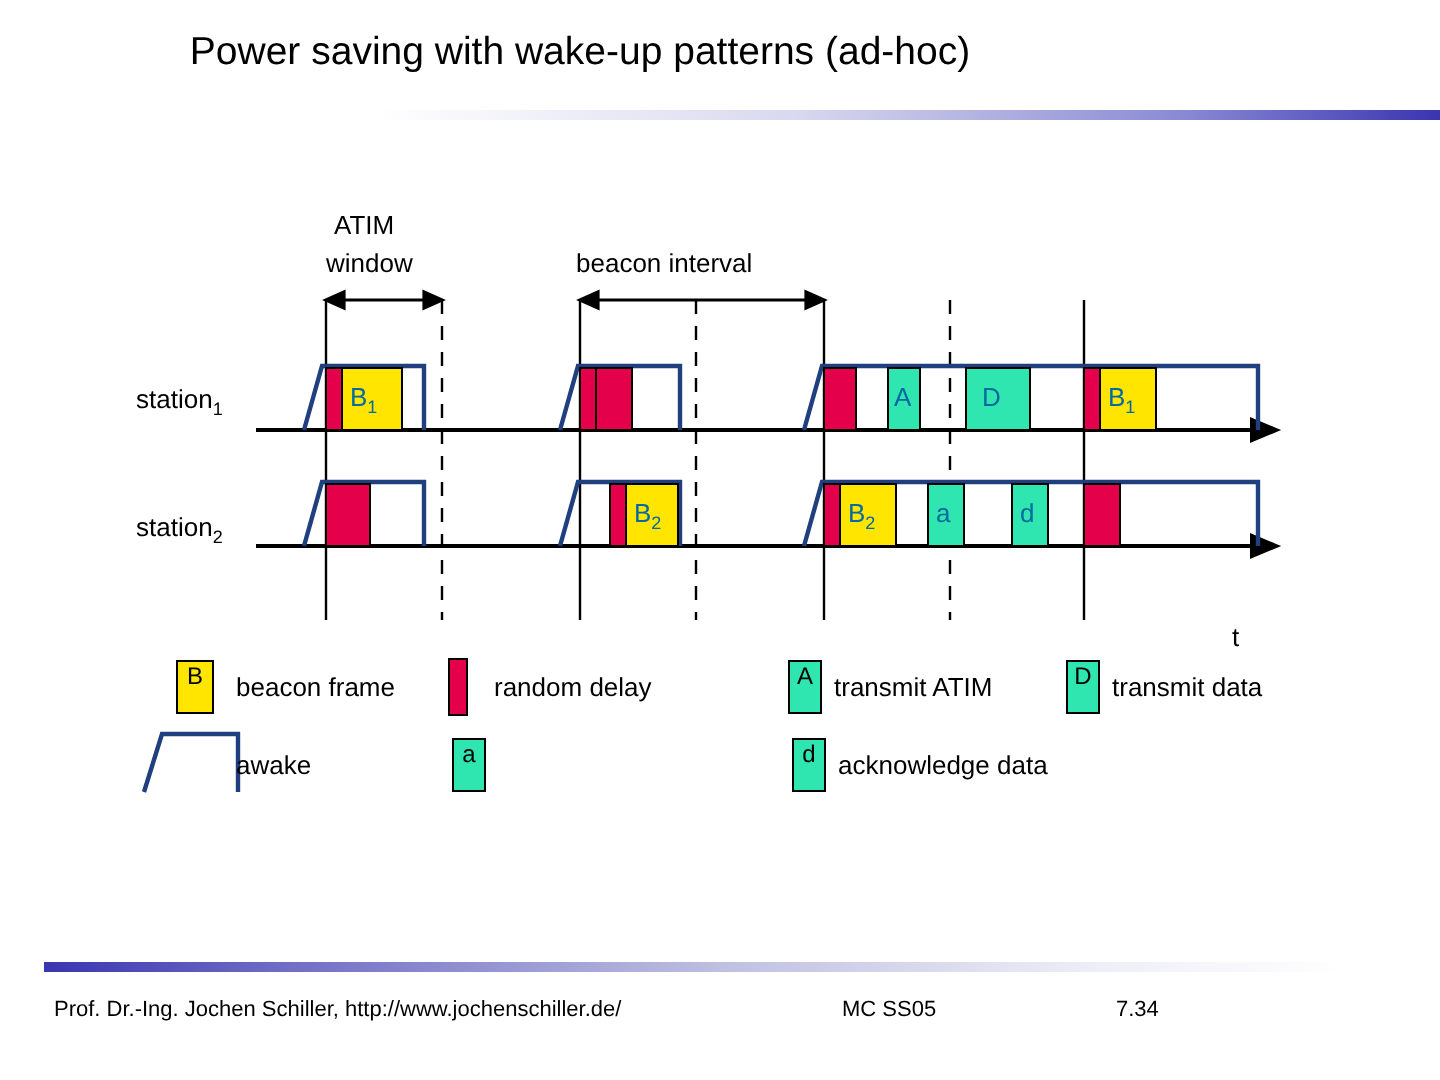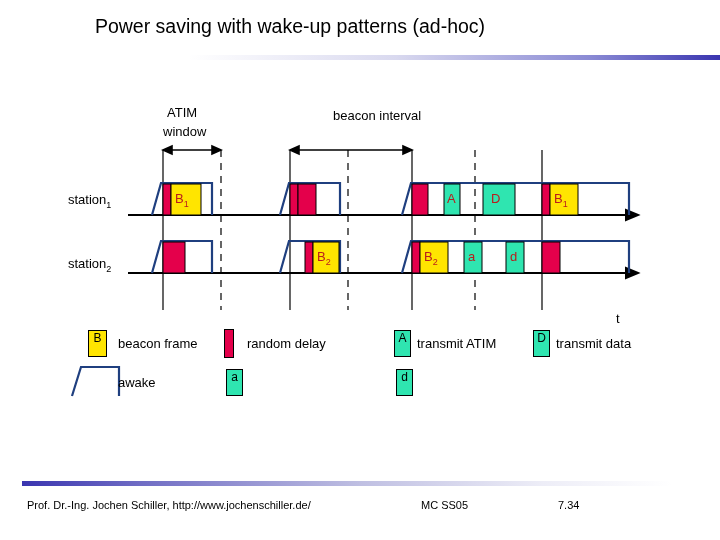--- a/index.html
+++ b/index.html
@@ -71,33 +71,33 @@
   .dlabel {
     position: absolute;
     font-size: 13px;
     line-height: 16px;
     white-space: nowrap;
     color: #000000;
   }
 
   #lbl-atim-1   { left: 167px; top: 105px; text-align: center; }
   #lbl-atim-2   { left: 163px; top: 124px; }
-  #lbl-beacon   { left: 288px; top: 108px; margin-left: 45px; }
+  #lbl-beacon   { left: 288px; top: 124px; }
   #lbl-station1 { left: 68px;  top: 192px; }
   #lbl-station2 { left: 68px;  top: 256px; }
   #lbl-time     { left: 616px; top: 311px; }
 
   .sub { font-size: 9px; vertical-align: sub; }
 
   
   .blocktext {
     position: absolute;
     font-size: 13px;
     line-height: 14px;
-    color: #b91c1c;
+    color: #0369a1;
     white-space: nowrap;
   }
 
   
   #legend {
     position: absolute;
     left: 0;
     top: 0;
     width: 720px;
     height: 540px;
@@ -250,18 +250,19 @@
   </svg>
   <div class="lg-text" style="left:118px; top:375px;">awake</div>
 
   <div class="lg-swatch" style="left:226px; top:369px; width:17px; height:27px; background:#2fe5b0;">
     <span>a</span>
   </div>
 
   <div class="lg-swatch" style="left:396px; top:369px; width:17px; height:27px; background:#2fe5b0;">
     <span>d</span>
   </div>
+  <div class="lg-text" style="left:419px; top:375px;">acknowledge data</div>
 </div>
 
 <div id="footer-rule"></div>
 <div class="footer-text" id="footer-author">Prof. Dr.-Ing. Jochen Schiller, http://www.jochenschiller.de/</div>
 <div class="footer-text" id="footer-course">MC SS05</div>
 <div class="footer-text" id="footer-page">7.34</div>
 
 </body></html>

